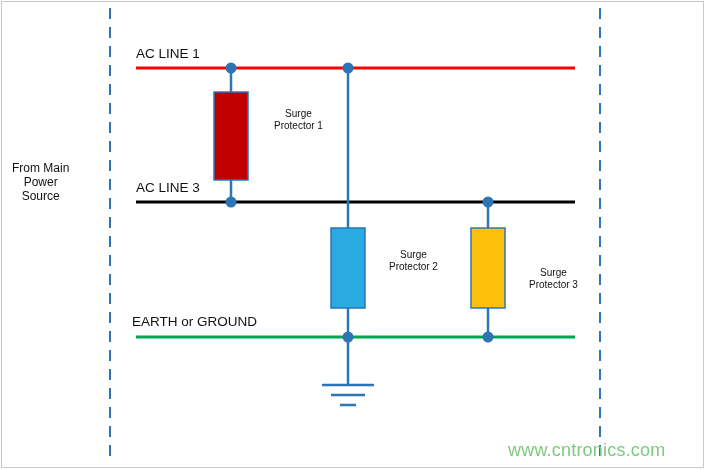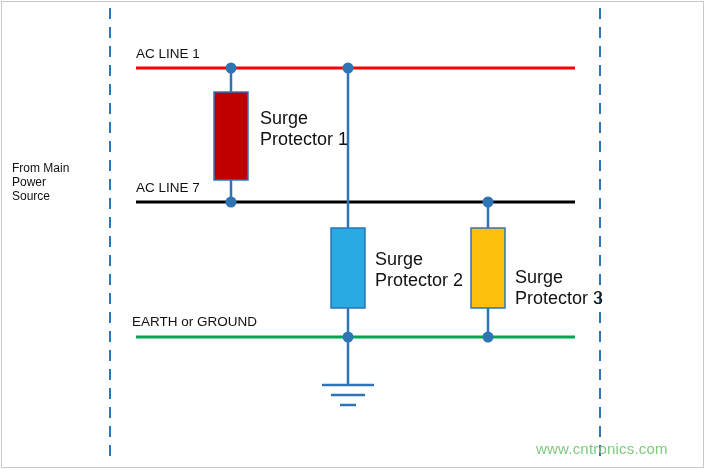--- a/index.html
+++ b/index.html
@@ -11,20 +11,21 @@
     height: 470px;
     background: #ffffff;
     font-family: "Liberation Sans", sans-serif;
     overflow: hidden;
   }
   #stage {
     position: relative;
     width: 706px;
     height: 470px;
     background: #ffffff;
+    text-align: center;
   }
   #stage svg {
     position: absolute;
     left: 0;
     top: 0;
   }
   .lbl {
     position: absolute;
     font-family: "Liberation Sans", sans-serif;
     color: #1a1a1a;
@@ -33,30 +34,30 @@
   }
   .lbl-line {
     font-size: 13.5px;
     color: #111111;
   }
   .lbl-side {
     font-size: 12px;
     color: #111111;
   }
   .lbl-sp {
-    font-size: 18px;
+    font-size: 10px;
     color: #111111;
+    margin-left: 14px;
   }
   .watermark {
     position: absolute;
     font-family: "Liberation Sans", sans-serif;
-    font-size: 15px;
+    font-size: 18px;
     color: #7ec97e;
     letter-spacing: 0.2px;
-    margin-left: 28px;
   }
   .frame-border {
     position: absolute;
     top: 1px;
     left: 1px;
     width: 703px;
     height: 467px;
     border: 1px solid #c9c9c9;
     box-sizing: border-box;
     pointer-events: none;
@@ -96,21 +97,21 @@
     <circle cx="231" cy="68" r="5.5" fill="#2e75b6"></circle>
     <circle cx="348" cy="68" r="5.5" fill="#2e75b6"></circle>
     <circle cx="231" cy="202" r="5.5" fill="#2e75b6"></circle>
     <circle cx="488" cy="202" r="5.5" fill="#2e75b6"></circle>
     <circle cx="348" cy="337" r="5.5" fill="#2e75b6"></circle>
     <circle cx="488" cy="337" r="5.5" fill="#2e75b6"></circle>
   </svg>
 
   <div class="lbl lbl-line" style="left:136px; top:46px;">AC LINE 1</div>
 
-  <div class="lbl lbl-line" style="left:136px; top:180px;">AC LINE 7</div>
+  <div class="lbl lbl-line" style="left:136px; top:180px;">AC LINE 3</div>
 
   <div class="lbl lbl-line" style="left:132px; top:314px;">EARTH or GROUND</div>
 
   <div class="lbl lbl-side" style="left:12px; top:161px;">From Main
 Power
 Source</div>
 
 
   <div class="lbl lbl-sp" style="left:260px; top:108px;">Surge
 Protector 1</div>

